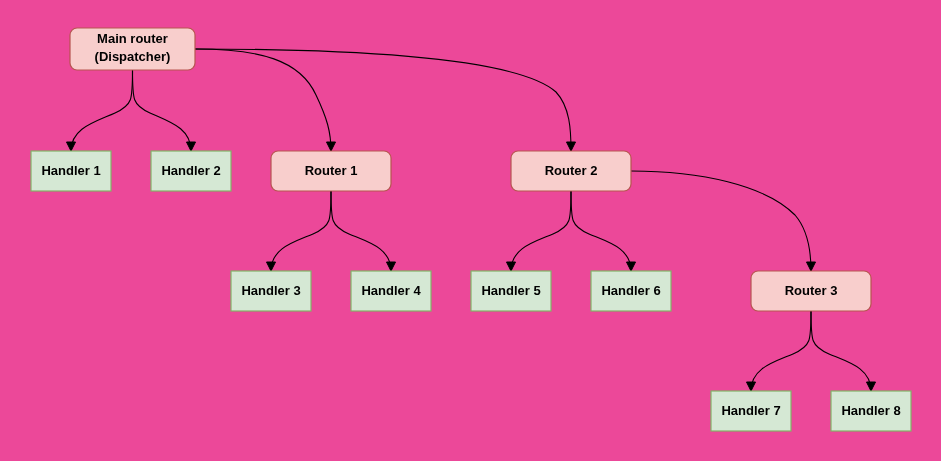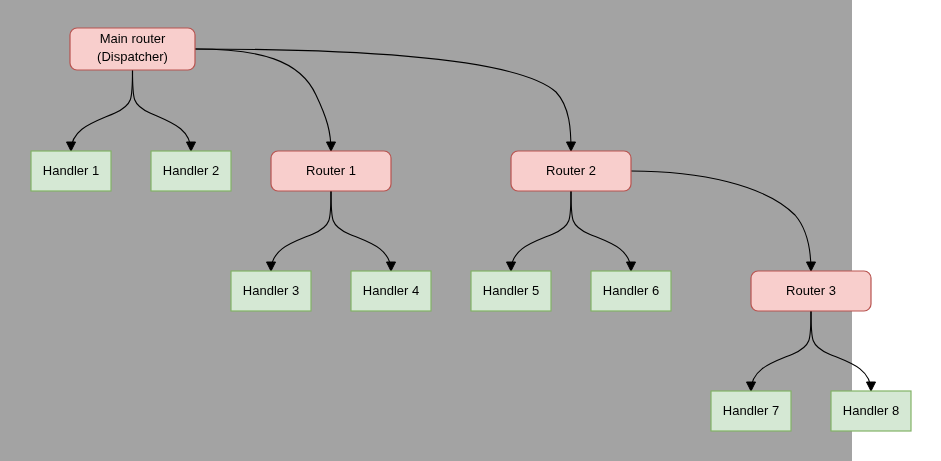--- a/index.html
+++ b/index.html
@@ -8,23 +8,24 @@
     background: #ffffff;
   }
   body {
     width: 941px;
     height: 461px;
     font-family: "Liberation Sans", sans-serif;
     overflow: hidden;
   }
   #diagram-canvas {
     position: relative;
-    width: 852px;
+    width: 941px;
     height: 461px;
-    background: #a3a3a3;
+    background: #ec4899;
+    font-weight: bold;
   }
   svg.diagram {
     position: absolute;
     top: 0;
     left: 0;
     width: 941px;
     height: 461px;
     display: block;
   }
   .edge-path {

